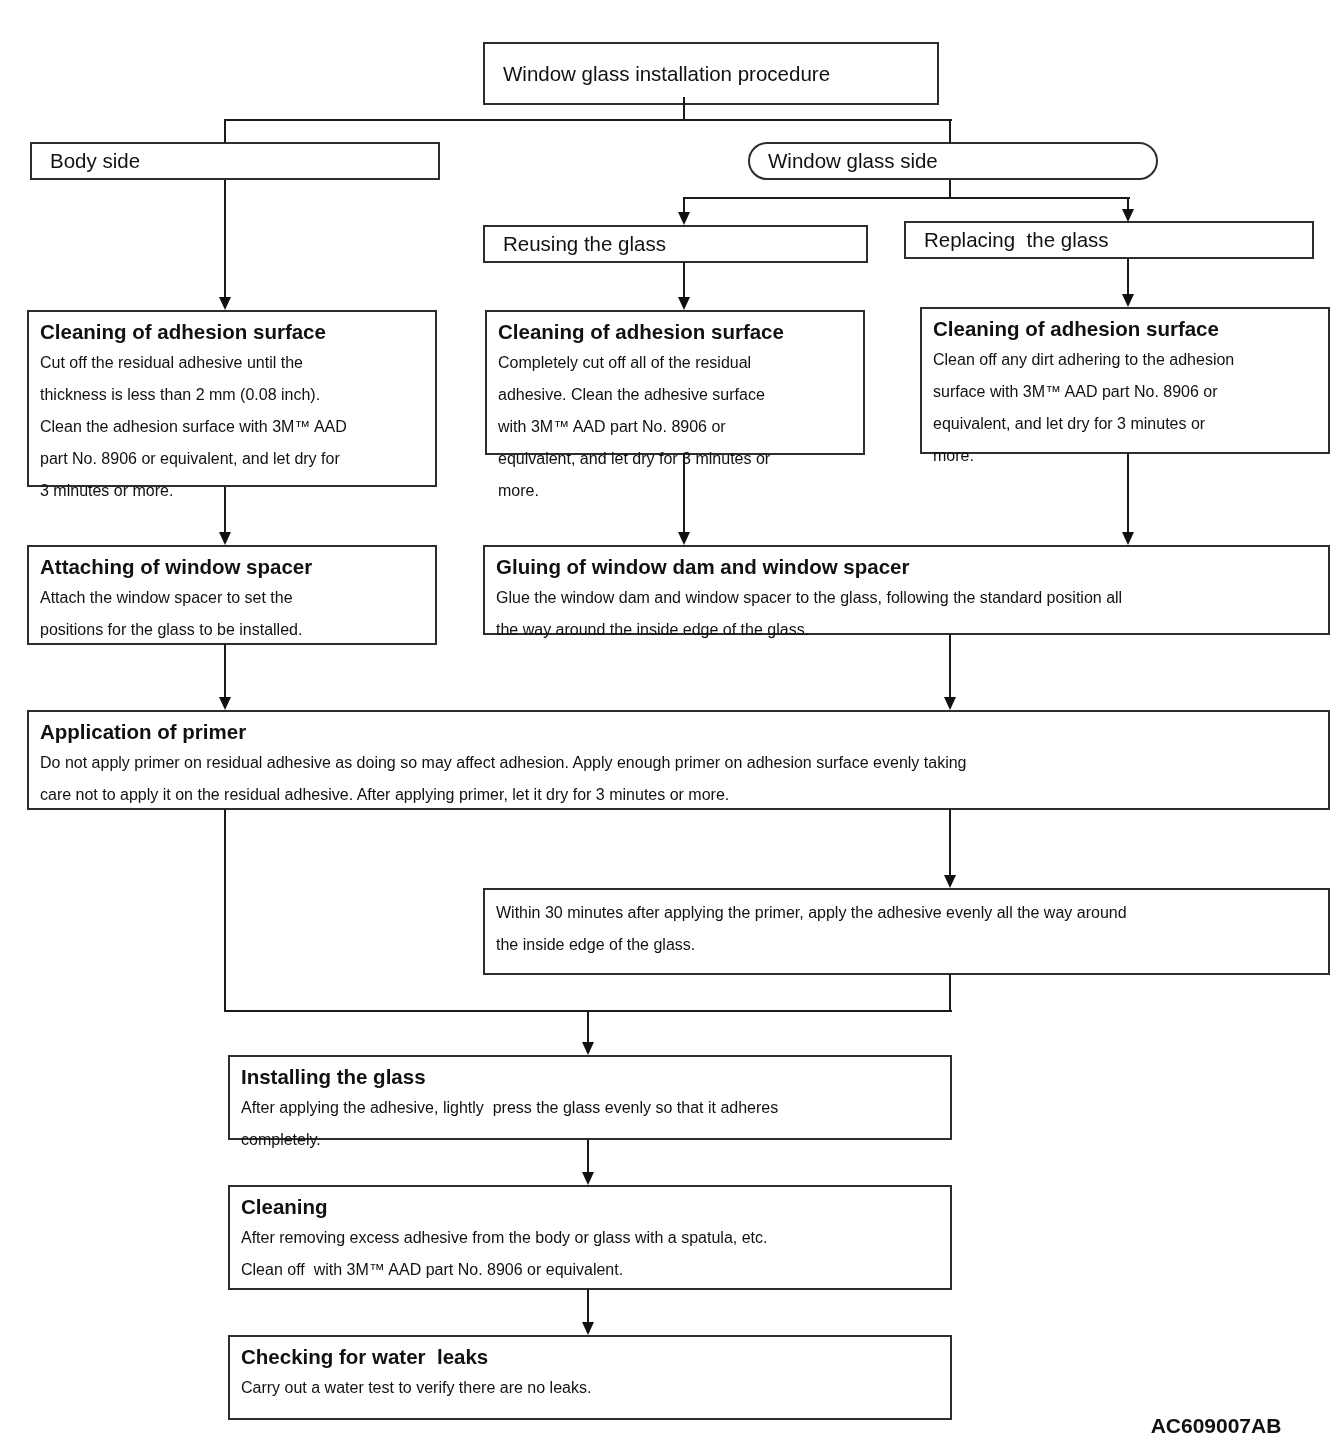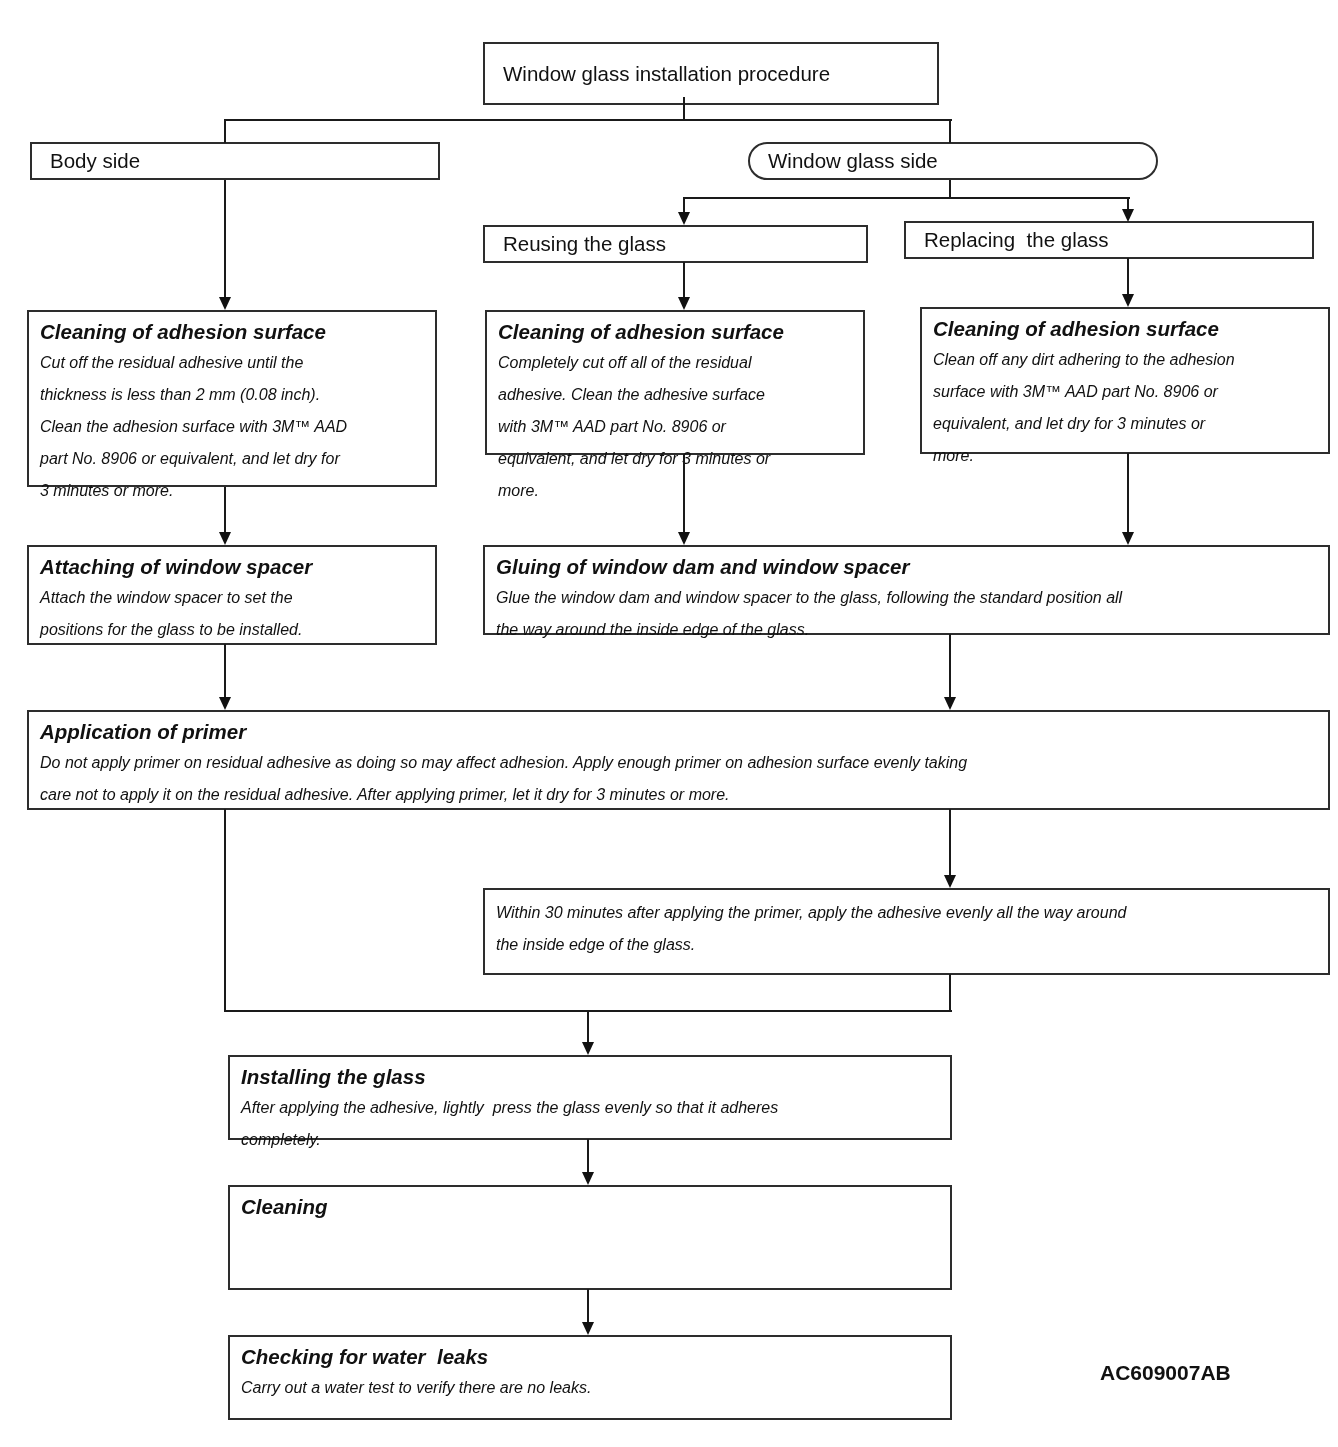--- a/index.html
+++ b/index.html
@@ -15,21 +15,21 @@
     position:absolute;
     background:#ffffff;
     border:2px solid #2d2d2d;
   }
   .label-node {
     display:flex; align-items:center;
     padding:0 18px;
     font-size:20.5px;
     white-space:pre-wrap;
   }
-  .proc { padding:7px 4px 6px 11px;font-style:italic; }
+  .proc { padding:7px 4px 6px 11px; }
   .node-title {
     font-weight:bold;
     font-size:20.5px;
     line-height:26px;
     margin-bottom:2px;
     white-space:pre-wrap;
   }
   .node-body {
     font-size:16px;
     line-height:32px;
@@ -39,22 +39,22 @@
   .hline { height:2px; }
   .vline { width:2px; }
   .arrow {
     position:absolute; width:0; height:0;
     border-left:6px solid transparent;
     border-right:6px solid transparent;
     border-top:13px solid #111111;
   }
   .footer-code {
     position:absolute;
-    left:1100px; top:1361px; width:232px;
-    text-align:left;
+    left:1100px; top:1414px; width:232px;
+    text-align:center;
     font-weight:bold;
     font-size:21px;
   }
 </style>
 </head>
 <body>
 
 <div class="canvas">
 
   <div class="node label-node" style="left:483px; top:42px; width:456px; height:63px;">
@@ -127,20 +127,22 @@
   </div>
 
   <div class="node proc" style="left:228px; top:1055px; width:724px; height:85px;">
     <div class="node-title">Installing the glass</div>
     <div class="node-body">After applying the adhesive, lightly  press the glass evenly so that it adheres
 completely.</div>
   </div>
 
   <div class="node proc" style="left:228px; top:1185px; width:724px; height:105px;">
     <div class="node-title">Cleaning</div>
+    <div class="node-body">After removing excess adhesive from the body or glass with a spatula, etc.
+Clean off  with 3M™ AAD part No. 8906 or equivalent.</div>
   </div>
 
   <div class="node proc" style="left:228px; top:1335px; width:724px; height:85px;">
     <div class="node-title">Checking for water  leaks</div>
     <div class="node-body">Carry out a water test to verify there are no leaks.</div>
   </div>
 
   <div class="vline" style="left:683px; top:97px;  height:24px;"></div>
   <div class="hline" style="left:224px; top:119px; width:728px;"></div>
   <div class="vline" style="left:224px; top:119px; height:24px;"></div>

